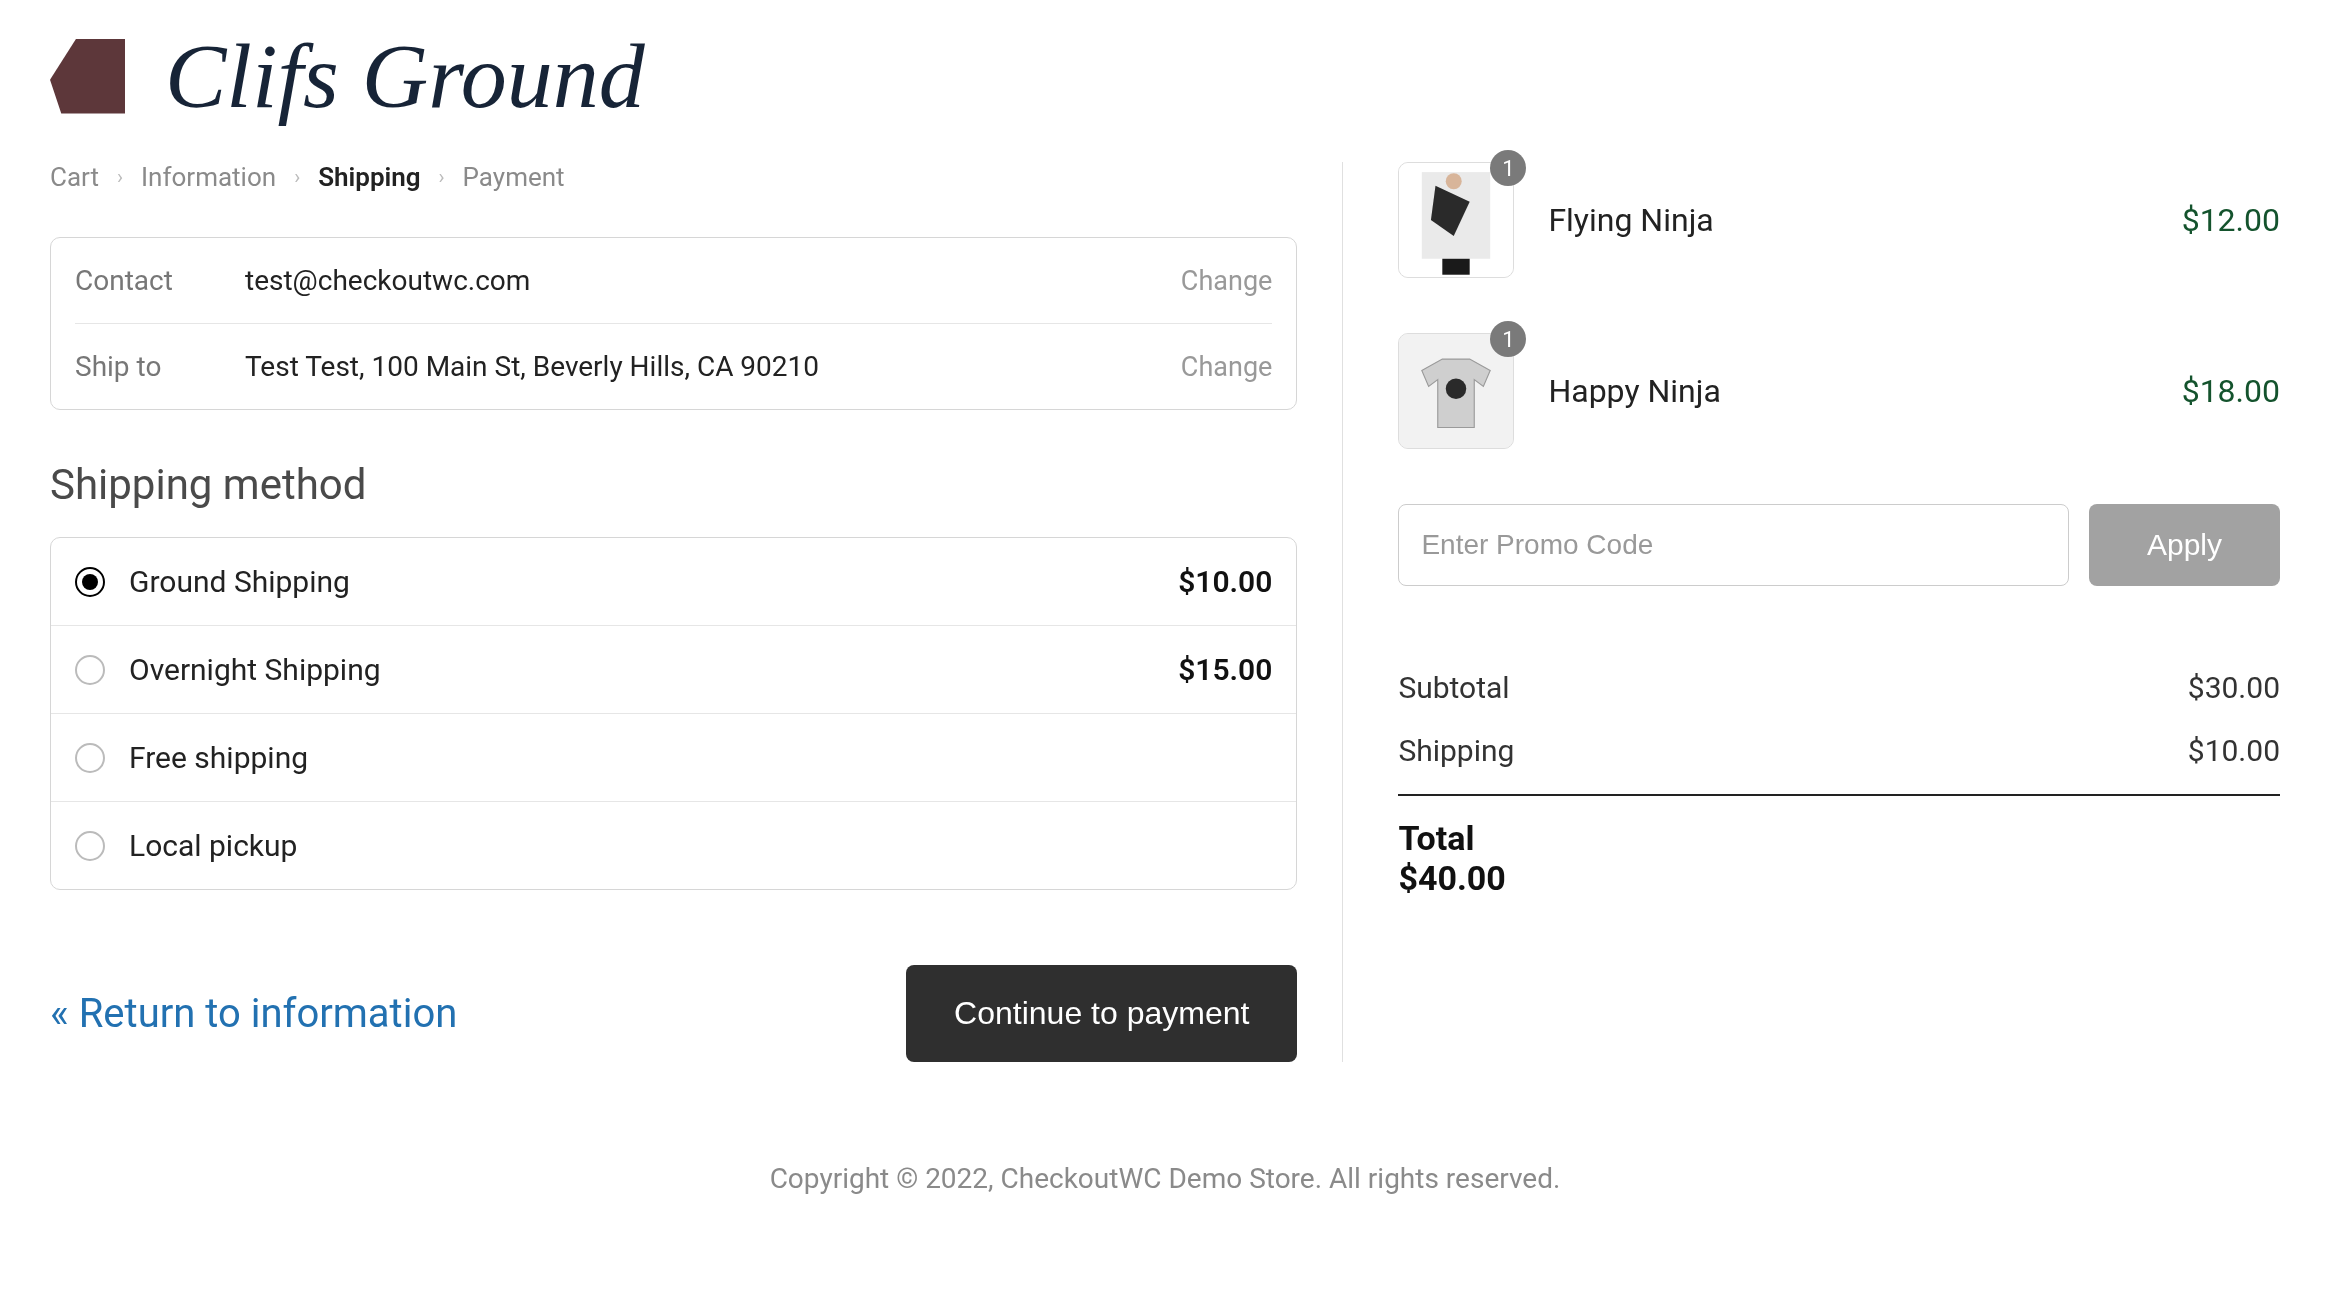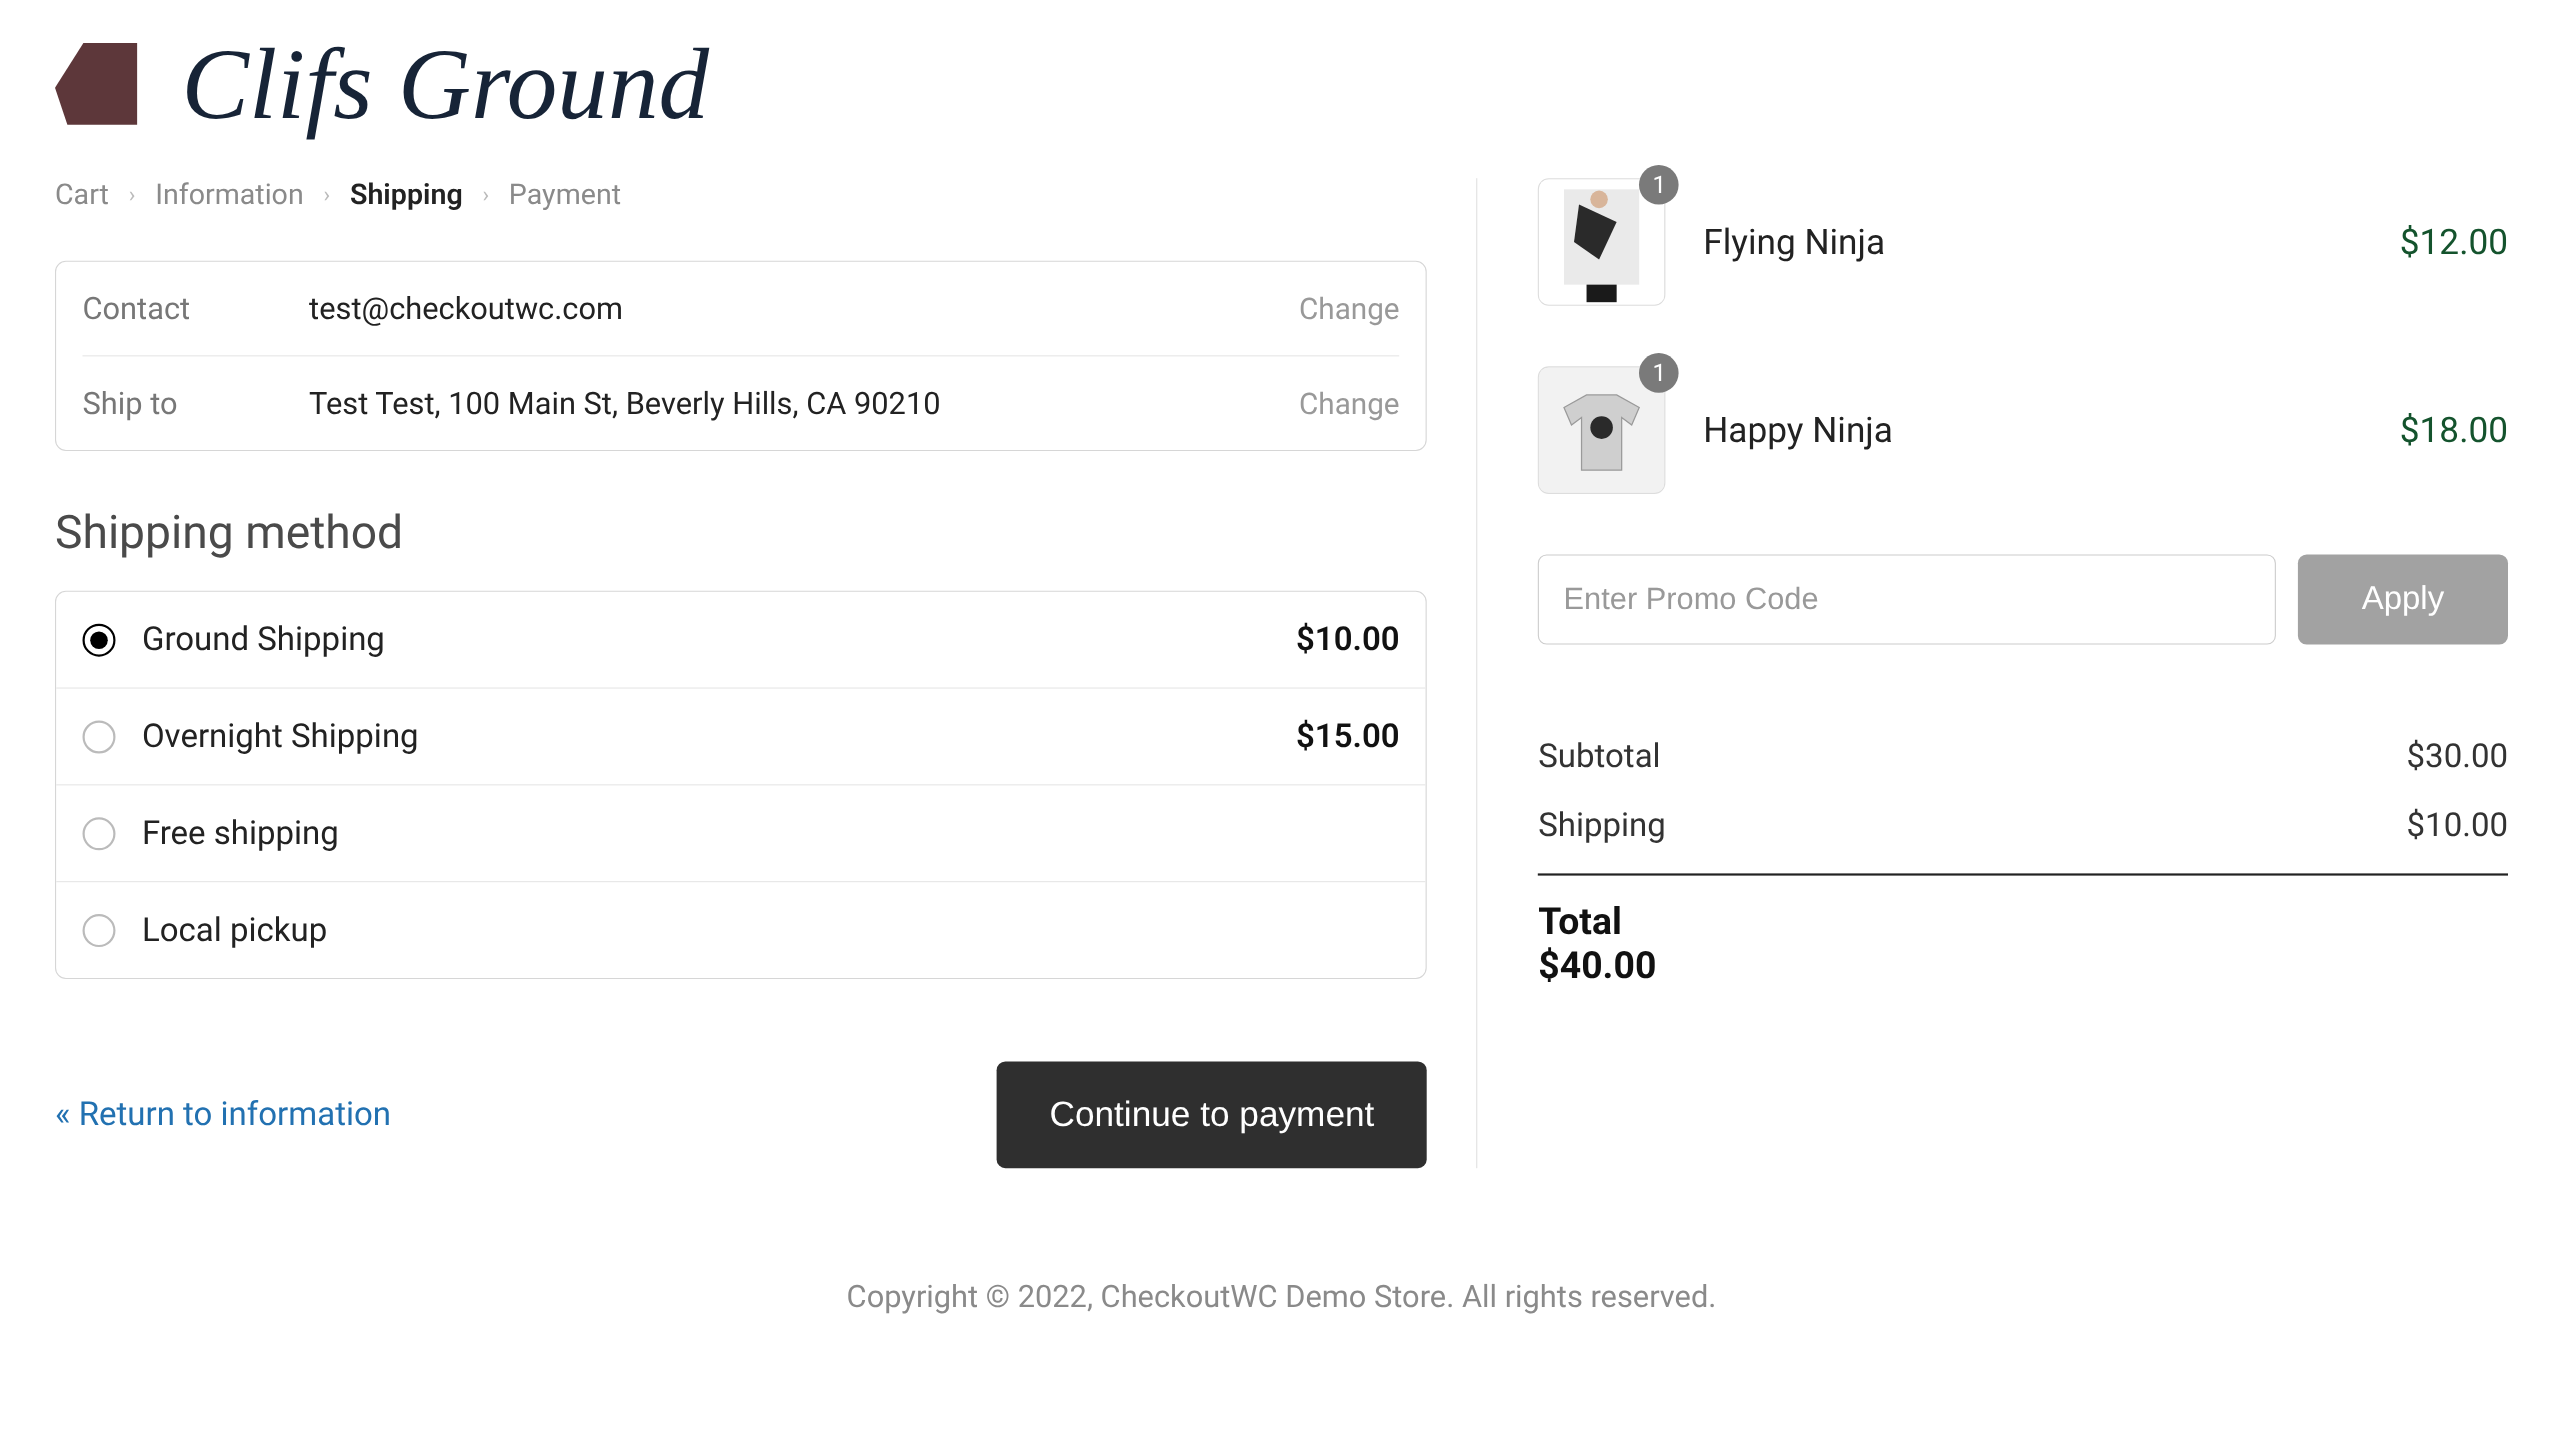--- a/index.html
+++ b/index.html
@@ -34,21 +34,21 @@
     font-size: 26px; color: #8a8a8a; margin-bottom: 45px;
   }
   .breadcrumb a { color: #8a8a8a; text-decoration: none; cursor: pointer; }
   .breadcrumb .active { color: #222; font-weight: 600; }
   .chev { color: #bbb; font-size: 20px; }
 
   .summary-box {
     border: 1px solid #d6d6d6; border-radius: 10px; padding: 0 24px; margin-bottom: 50px;
   }
   .summary-row {
-    display: flex; align-items: center; gap: 96px;
+    display: flex; align-items: center; gap: 60px;
     padding: 26px 0; border-bottom: 1px solid #e6e6e6;
     font-size: 28px;
   }
   .summary-row:last-child { border-bottom: none; }
   .summary-label { width: 110px; color: #777; }
   .summary-val { flex: 1; color: #222; }
   .change-link { color: #999; cursor: pointer; font-size: 27px; }
 
   .section-title { font-size: 42px; color: #4a4a4a; font-weight: 400; margin-bottom: 28px; }
 
@@ -64,21 +64,21 @@
     display: inline-flex; align-items: center; justify-content: center; flex-shrink: 0;
   }
   .radio.selected { border-color: #000; }
   .radio.selected::after {
     content: ""; width: 16px; height: 16px; background: #000; border-radius: 50%;
   }
   .ship-name { flex: 1; color: #222; }
   .ship-price { font-weight: 600; color: #111; font-size: 30px; }
 
   .actions { display: flex; align-items: center; justify-content: space-between; margin-top: 75px; }
-  .return-link { color: #2271b1; font-size: 30px; text-decoration: none; cursor: pointer; }
+  .return-link { color: #2271b1; font-size: 40px; text-decoration: none; cursor: pointer; }
   .cta-btn {
     background: #2f2f2f; color: #fff; border: none; border-radius: 8px;
     padding: 30px 48px; font-size: 32px; cursor: pointer;
   }
 
   
   .cart-item { display: flex; align-items: center; gap: 34px; margin-bottom: 55px; }
   .thumb-wrap { position: relative; width: 116px; height: 116px; flex-shrink: 0; }
   .thumb {
     width: 116px; height: 116px; border: 1px solid #ddd; border-radius: 10px;

